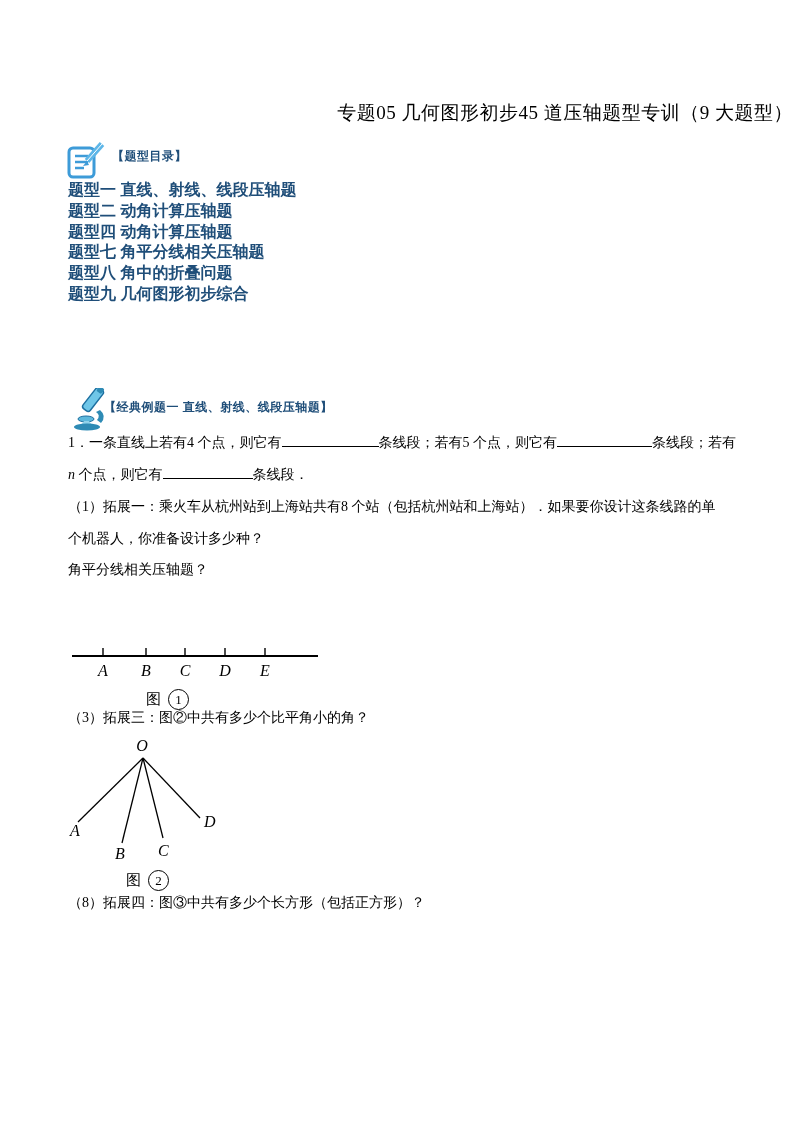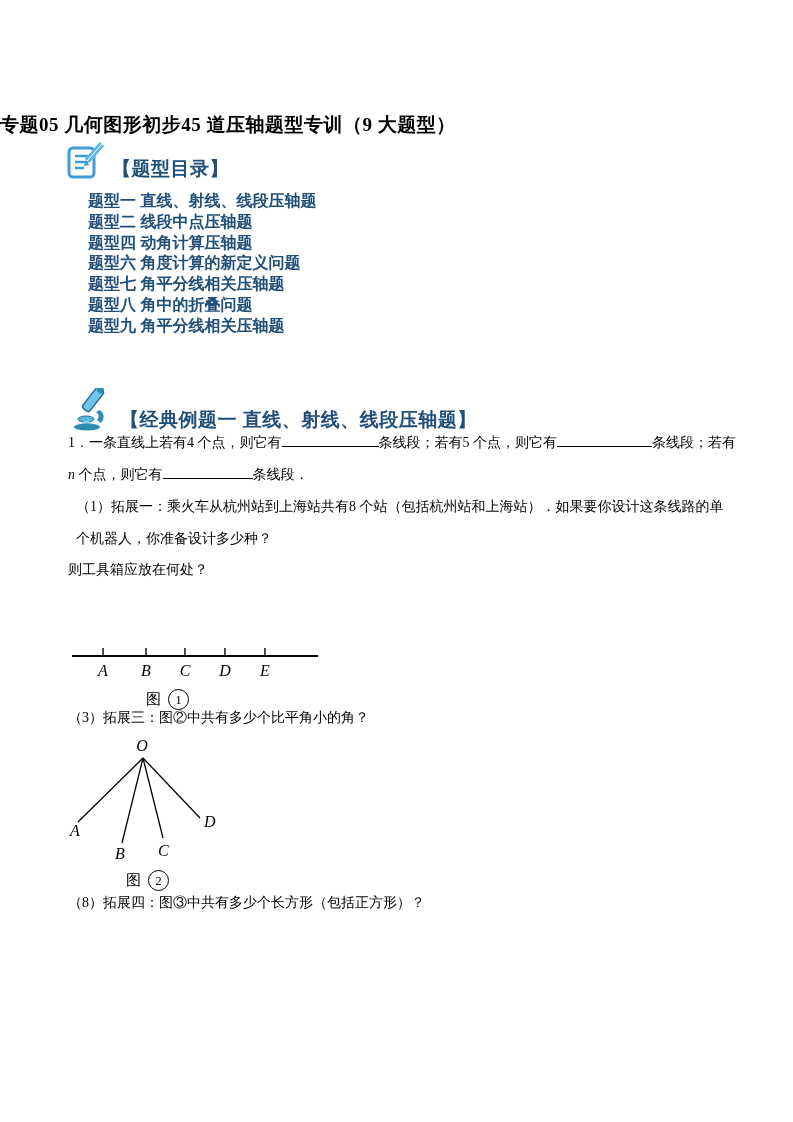--- a/index.html
+++ b/index.html
@@ -1,27 +1,27 @@
 <!DOCTYPE html>
 <html><head>
 <meta charset="utf-8">
 <style>
   html,body{margin:0;padding:0;background:#fff;}
   .page{
     position:relative;width:793px;height:1122px;background:#fff;overflow:hidden;
     font-family:"Liberation Serif","DejaVu Serif",serif;color:#000;
   }
   .doc-title{
-    position:absolute;top:112px;left:0;width:100%;text-align:left;
-    font-size:19px;font-weight:bold;letter-spacing:0.5px;
+    position:absolute;top:100px;left:0;width:100%;text-align:right;
+    font-size:19px;font-weight:normal;letter-spacing:0.5px;
   }
   .icon-box{position:absolute;}
   .navy{color:#1f4e79;font-weight:bold;font-family:"Liberation Sans","DejaVu Sans",sans-serif;}
-  .section-header{position:absolute;font-size:19px;letter-spacing:0.5px;margin-top:8px;}
-  .catalog-list{position:absolute;left:68px;top:191px;margin-left:20px;}
+  .section-header{position:absolute;font-size:12px;letter-spacing:0.5px;}
+  .catalog-list{position:absolute;left:68px;top:180px;}
   .catalog-item{font-size:16px;line-height:20.8px;white-space:nowrap;}
   .bodyline{white-space:nowrap;font-size:14px;line-height:32px;}
   .textblock{position:absolute;left:68px;width:700px;}
   .blank{display:inline-block;border-bottom:1px solid #000;height:14px;vertical-align:baseline;}
   .blank.w1{width:97px;}
   .blank.w2{width:95px;}
   .blank.w3{width:90px;}
   .math{font-style:italic;font-family:"Liberation Serif","DejaVu Serif",serif;}
   .figure{position:absolute;}
   .ptlabel{font-style:italic;font-size:16px;font-family:"Liberation Serif","DejaVu Serif",serif;}
@@ -48,59 +48,58 @@
       <line x1="36" y1="3" x2="21" y2="20" stroke="#5db6e8" stroke-width="6"></line>
       <line x1="36" y1="3" x2="21" y2="20" stroke="#ffffff" stroke-width="1"></line>
       <polygon points="21,20 17,25 23,24" fill="#3d9bd8"></polygon>
     </svg>
   </div>
 
   <div class="section-header navy" style="left:112px;top:148px;">【题型目录】</div>
 
   <div class="catalog-list navy">
     <div class="catalog-item">题型一 直线、射线、线段压轴题</div>
-    <div class="catalog-item">题型二 线段中点压轴题</div>
+    <div class="catalog-item">题型二 动角计算压轴题</div>
     <div class="catalog-item">题型四 动角计算压轴题</div>
-    <div class="catalog-item">题型六 角度计算的新定义问题</div>
     <div class="catalog-item">题型七 角平分线相关压轴题</div>
     <div class="catalog-item">题型八 角中的折叠问题</div>
-    <div class="catalog-item">题型九 角平分线相关压轴题</div>
+    <div class="catalog-item">题型九 几何图形初步综合</div>
   </div>
 
   <div class="icon-box" style="left:70px;top:388px;">
     <svg width="46" height="44" viewBox="0 0 46 44">
       <g transform="rotate(38 22 12)">
         <rect x="18" y="-2" width="9" height="26" rx="3" fill="#6fc6e8" stroke="#1d6fa0" stroke-width="1.5"></rect>
         <rect x="19.5" y="-4" width="6" height="6" rx="1.5" fill="#2e8bb5"></rect>
       </g>
       <path d="M 30 22 q 7 6 1 13 l -4 -3 q 4 -5 -1 -8 z" fill="#2e8bb5"></path>
       <ellipse cx="16" cy="31" rx="8" ry="3" fill="#5cb8dc" stroke="#1d6fa0" stroke-width="1"></ellipse>
       <path d="M 14 33 q -2 4 -6 5 l 18 0 q -5 -1 -7 -5 z" fill="#8fd2ea"></path>
       <ellipse cx="17" cy="39" rx="13" ry="3.5" fill="#2e8bb5"></ellipse>
     </svg>
   </div>
 
-  <div class="section-header navy" style="left:120px;top:399px;text-align:right;">【经典例题一 直线、射线、线段压轴题】</div>
+  <div class="section-header navy" style="left:104px;top:399px;text-align:right;">【经典例题一 直线、射线、线段压轴题】</div>
 
   <div class="textblock" style="top:427px;">
     <div class="bodyline">
       <span>1．一条直线上若有4 个点，则它有</span><span class="blank w1"></span><span>条线段；若有5 个点，则它有</span><span class="blank w2"></span><span>条线段；若有</span>
     </div>
     <div class="bodyline">
       <span class="math">n</span><span> 个点，则它有</span><span class="blank w3"></span><span>条线段．</span>
     </div>
   </div>
 
-  <div class="textblock" style="top:491px;margin-left:8px;">
+  <div class="textblock" style="top:491px;">
     <div class="bodyline">（1）拓展一：乘火车从杭州站到上海站共有8 个站（包括杭州站和上海站）．如果要你设计这条线路的单</div>
     <div class="bodyline">个机器人，你准备设计多少种？</div>
   </div>
 
   <div class="textblock" style="top:554px;">
-    <div class="bodyline">则工具箱应放在何处？</div>
+    <div class="bodyline">角平分线相关压轴题？</div>
   </div>
 
   <div class="figure" style="left:68px;top:643px;">
     <svg width="254" height="40" viewBox="0 0 254 40">
       <line x1="4" y1="13" x2="250" y2="13" stroke="#000" stroke-width="1.8"></line>
       <line x1="35" y1="5" x2="35" y2="13" stroke="#000" stroke-width="1.4"></line>
       <line x1="78" y1="5" x2="78" y2="13" stroke="#000" stroke-width="1.4"></line>
       <line x1="117" y1="5" x2="117" y2="13" stroke="#000" stroke-width="1.4"></line>
       <line x1="157" y1="5" x2="157" y2="13" stroke="#000" stroke-width="1.4"></line>
       <line x1="197" y1="5" x2="197" y2="13" stroke="#000" stroke-width="1.4"></line>

